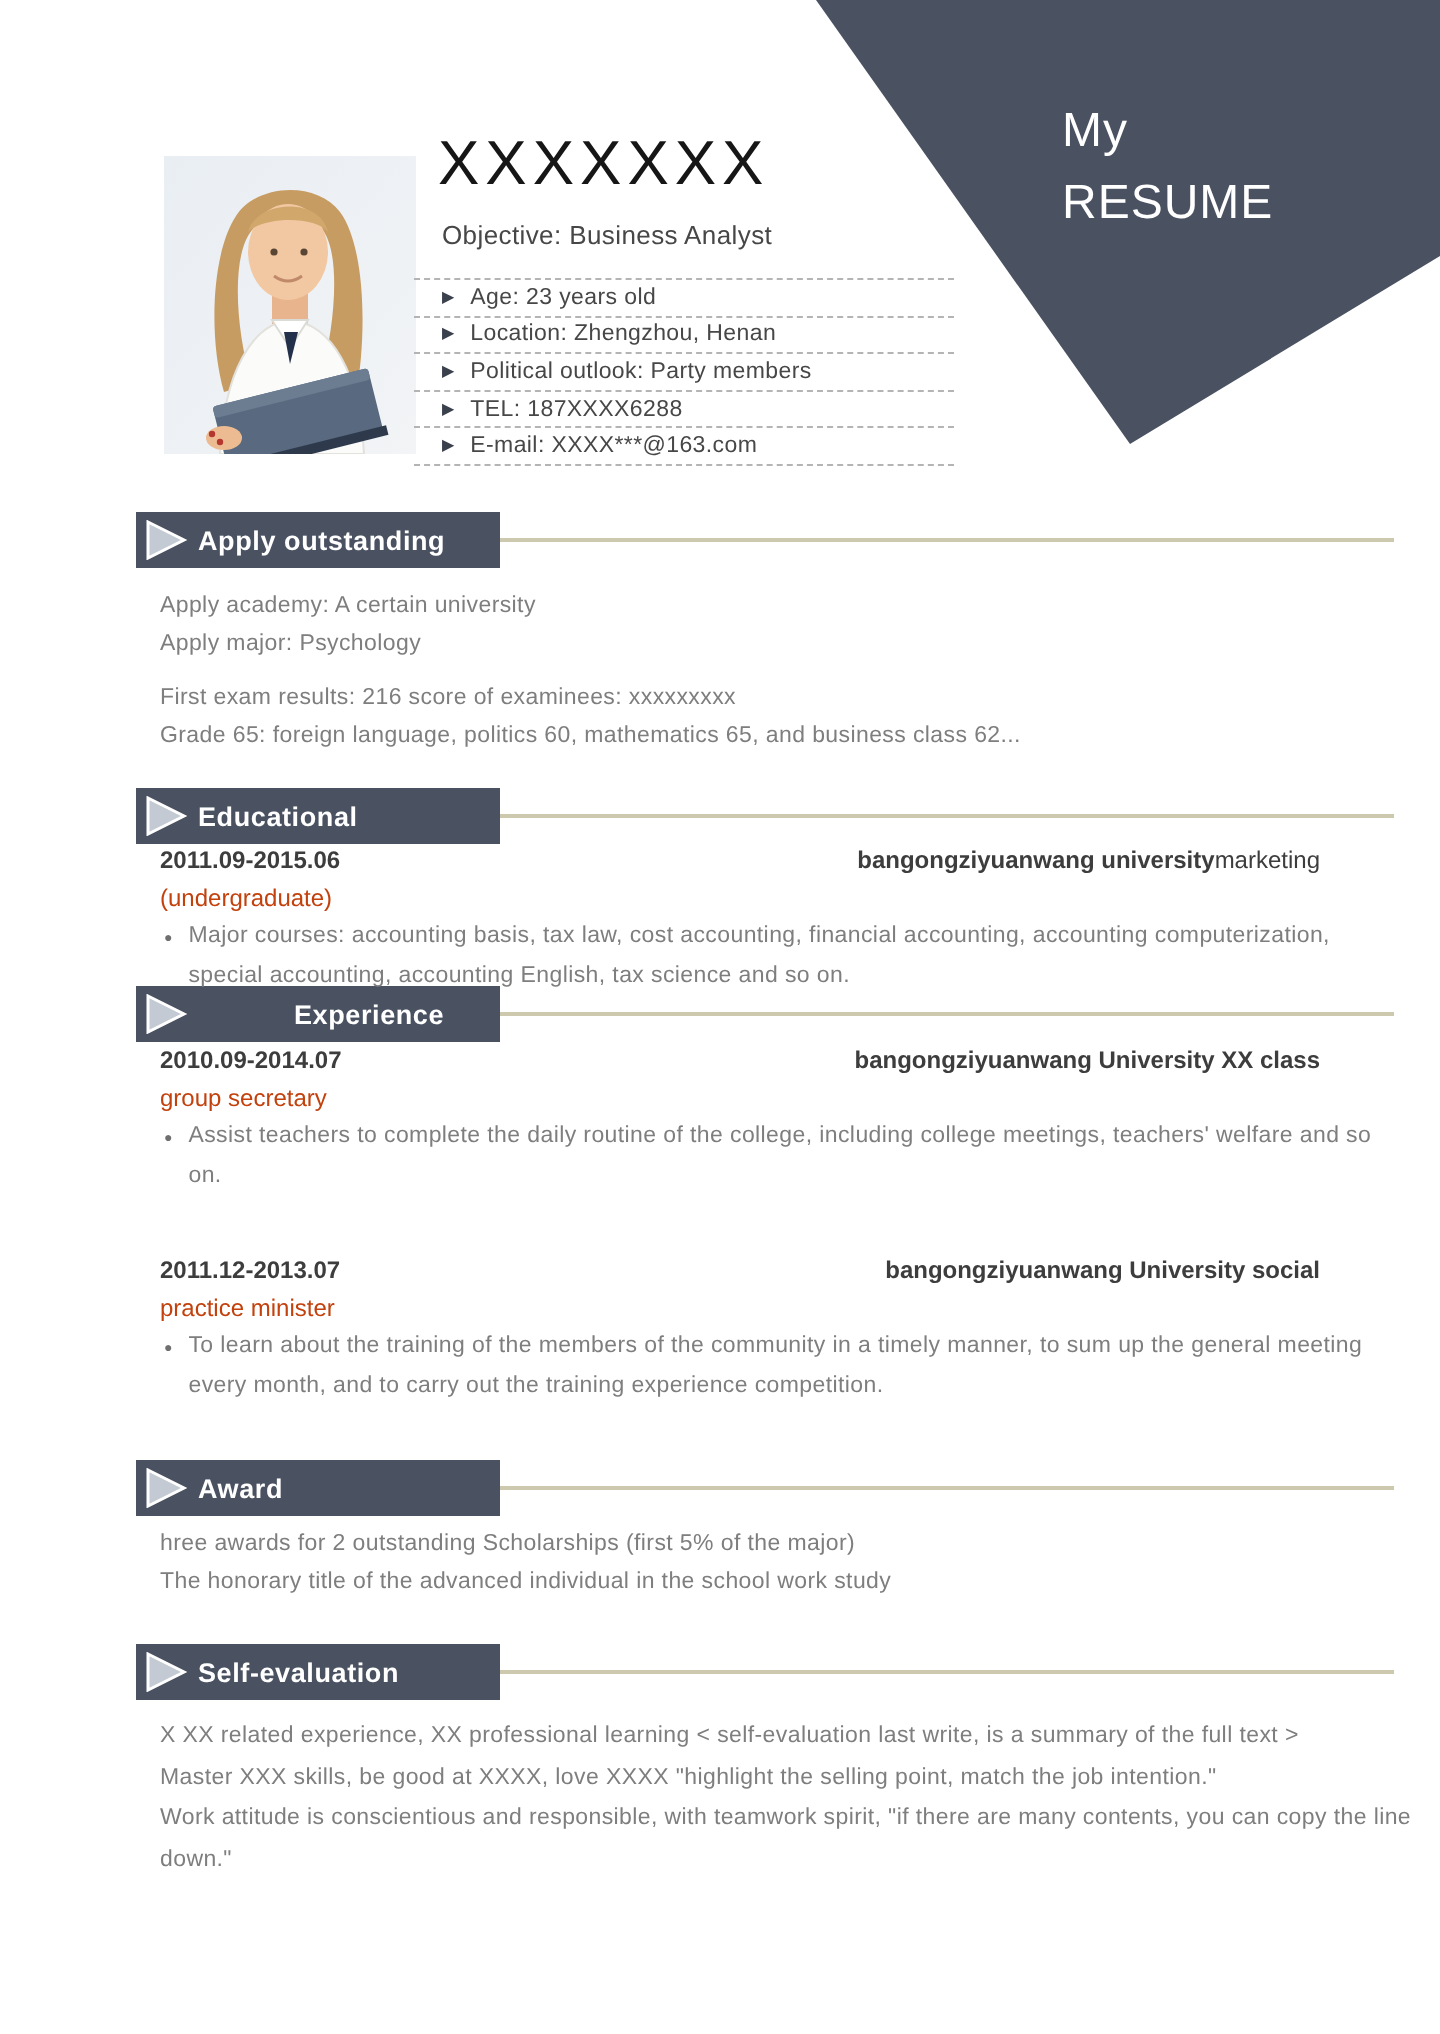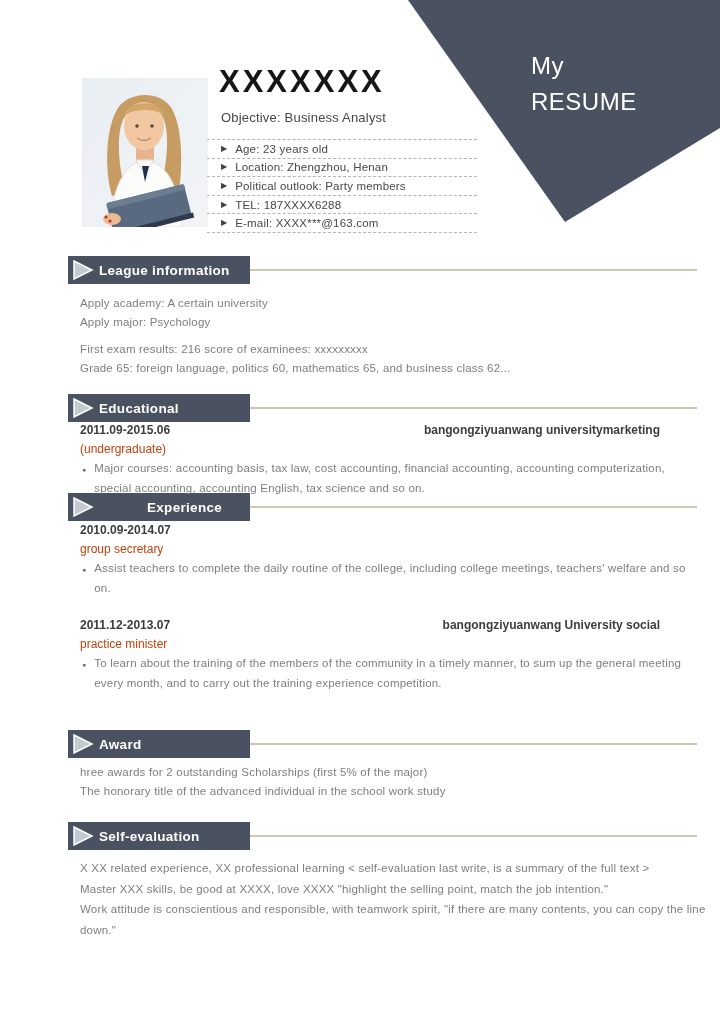--- a/index.html
+++ b/index.html
@@ -14,21 +14,21 @@
   .banner-svg { position:absolute; top:0; left:0; width:720px; height:225px; }
   .banner-text { position:absolute; color:#ffffff; font-size:24px; font-weight:400; letter-spacing:0.5px; }
   .banner-line1 { left:531px; top:52px; }
   .banner-line2 { left:531px; top:88px; }
 
   
   .photo { position:absolute; left:82px; top:78px; width:126px; height:149px; }
 
   
   .name {
-    position:absolute; left:219px; top:64px; font-size:31px; font-weight:700;
+    position:absolute; left:219px; top:64px; font-size:31px; font-weight:400;
     letter-spacing:3px; color:#161616;
   }
   .objective { position:absolute; left:221px; top:110px; font-size:13px; color:#474747; letter-spacing:0.2px; }
 
   
   .details { position:absolute; left:207px; top:139px; width:270px; border-top:1px dashed #b4b4b4; }
   .detail-row {
     display:flex; align-items:center; height:18.6px;
     border-bottom:1px dashed #b4b4b4; padding-left:14px;
   }
@@ -57,28 +57,28 @@
   .c-exp   { top:521px; }
   .c-award { top:763px; }
   .c-self  { top:858px; width:628px; }
 
   .gray-line { line-height:19px; letter-spacing:0.2px; }
   .gap8 { height:8px; }
 
   .entry-head { display:flex; align-items:baseline; line-height:19px; }
   .entry-period { font-weight:700; color:#3d3d3d; font-size:12px; white-space:nowrap; }
   .entry-org { flex:1; text-align:right; font-weight:700; color:#3d3d3d; font-size:12px; }
-  .entry-extra { font-weight:700; color:#3d3d3d; font-size:12px; margin-right:42px; white-space:nowrap; }
+  .entry-extra { font-weight:400; color:#3d3d3d; font-size:12px; margin-right:42px; white-space:nowrap; }
   .entry-role { font-weight:400; color:#c2410c; font-size:12px; line-height:19px; }
 
   .bullet-item { display:flex; line-height:19.5px; }
   .dot { font-size:7px; color:#6f6f6f; margin:7px 8px 0 2px; line-height:1; }
   .bullet-text { flex:1; letter-spacing:0.2px; }
 
-  .entry2 { margin-top:18px; }
+  .entry2 { margin-top:28px; }
 
   .para { line-height:20.5px; letter-spacing:0.2px; }
 </style>
 </head>
 <body>
 
 <div class="page">
 
   <svg class="banner-svg" viewBox="0 0 720 225" xmlns="http://www.w3.org/2000/svg">
     <polygon points="408,0 720,0 720,128 565,222" fill="#4a5262"></polygon>
@@ -144,21 +144,21 @@
     <div class="detail-row">
       <span class="tri-bullet">▶</span>
       <span class="detail-text">E-mail:  XXXX***@163.com</span>
     </div>
   </div>
 
   <div class="ribbon rb1">
     <svg class="ribbon-arrow" viewBox="0 0 22 20">
         <polygon points="1,1 19,10 1,19" fill="#c3cad3" stroke="#ffffff" stroke-width="1.5"></polygon>
       </svg>
-    <span class="ribbon-label">League information</span>
+    <span class="ribbon-label">Apply outstanding</span>
   </div>
   <div class="ribbon-line ln1"></div>
 
   <div class="ribbon rb2">
     <svg class="ribbon-arrow" viewBox="0 0 22 20">
         <polygon points="1,1 19,10 1,19" fill="#c3cad3" stroke="#ffffff" stroke-width="1.5"></polygon>
       </svg>
     <span class="ribbon-label">Educational</span>
   </div>
   <div class="ribbon-line ln2"></div>
@@ -205,20 +205,21 @@
     <div class="bullet-item">
       <span class="dot">●</span>
       <span class="bullet-text">Major courses: accounting basis, tax law, cost accounting, financial accounting, accounting computerization, special accounting, accounting  English, tax science and so on.</span>
     </div>
   </div>
 
   <div class="content c-exp">
     <div>
       <div class="entry-head">
         <span class="entry-period">2010.09-2014.07</span>
+        <span class="entry-org">bangongziyuanwang  University XX class</span>
         <span class="entry-extra"></span>
       </div>
       <div class="entry-role">group secretary</div>
       <div class="bullet-item">
         <span class="dot">●</span>
         <span class="bullet-text">Assist teachers to complete the daily routine of the college, including college meetings, teachers' welfare and so on.</span>
       </div>
     </div>
     <div class="entry2">
       <div class="entry-head">

